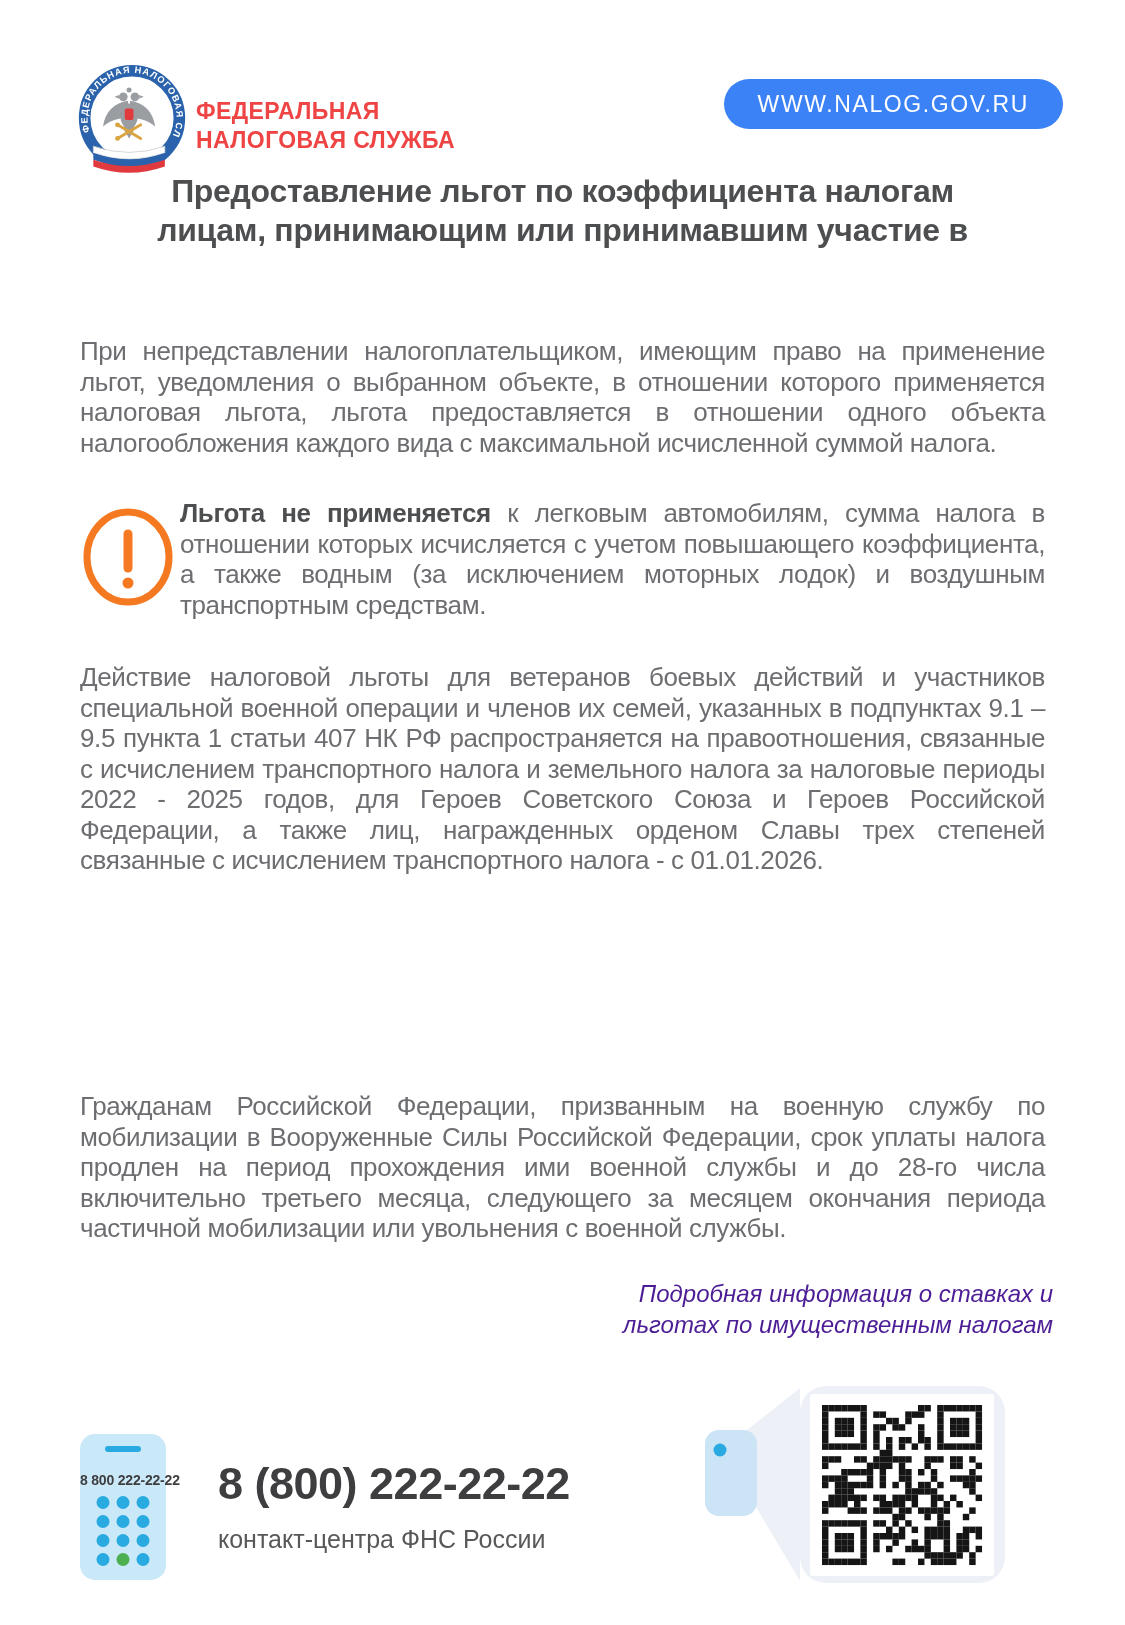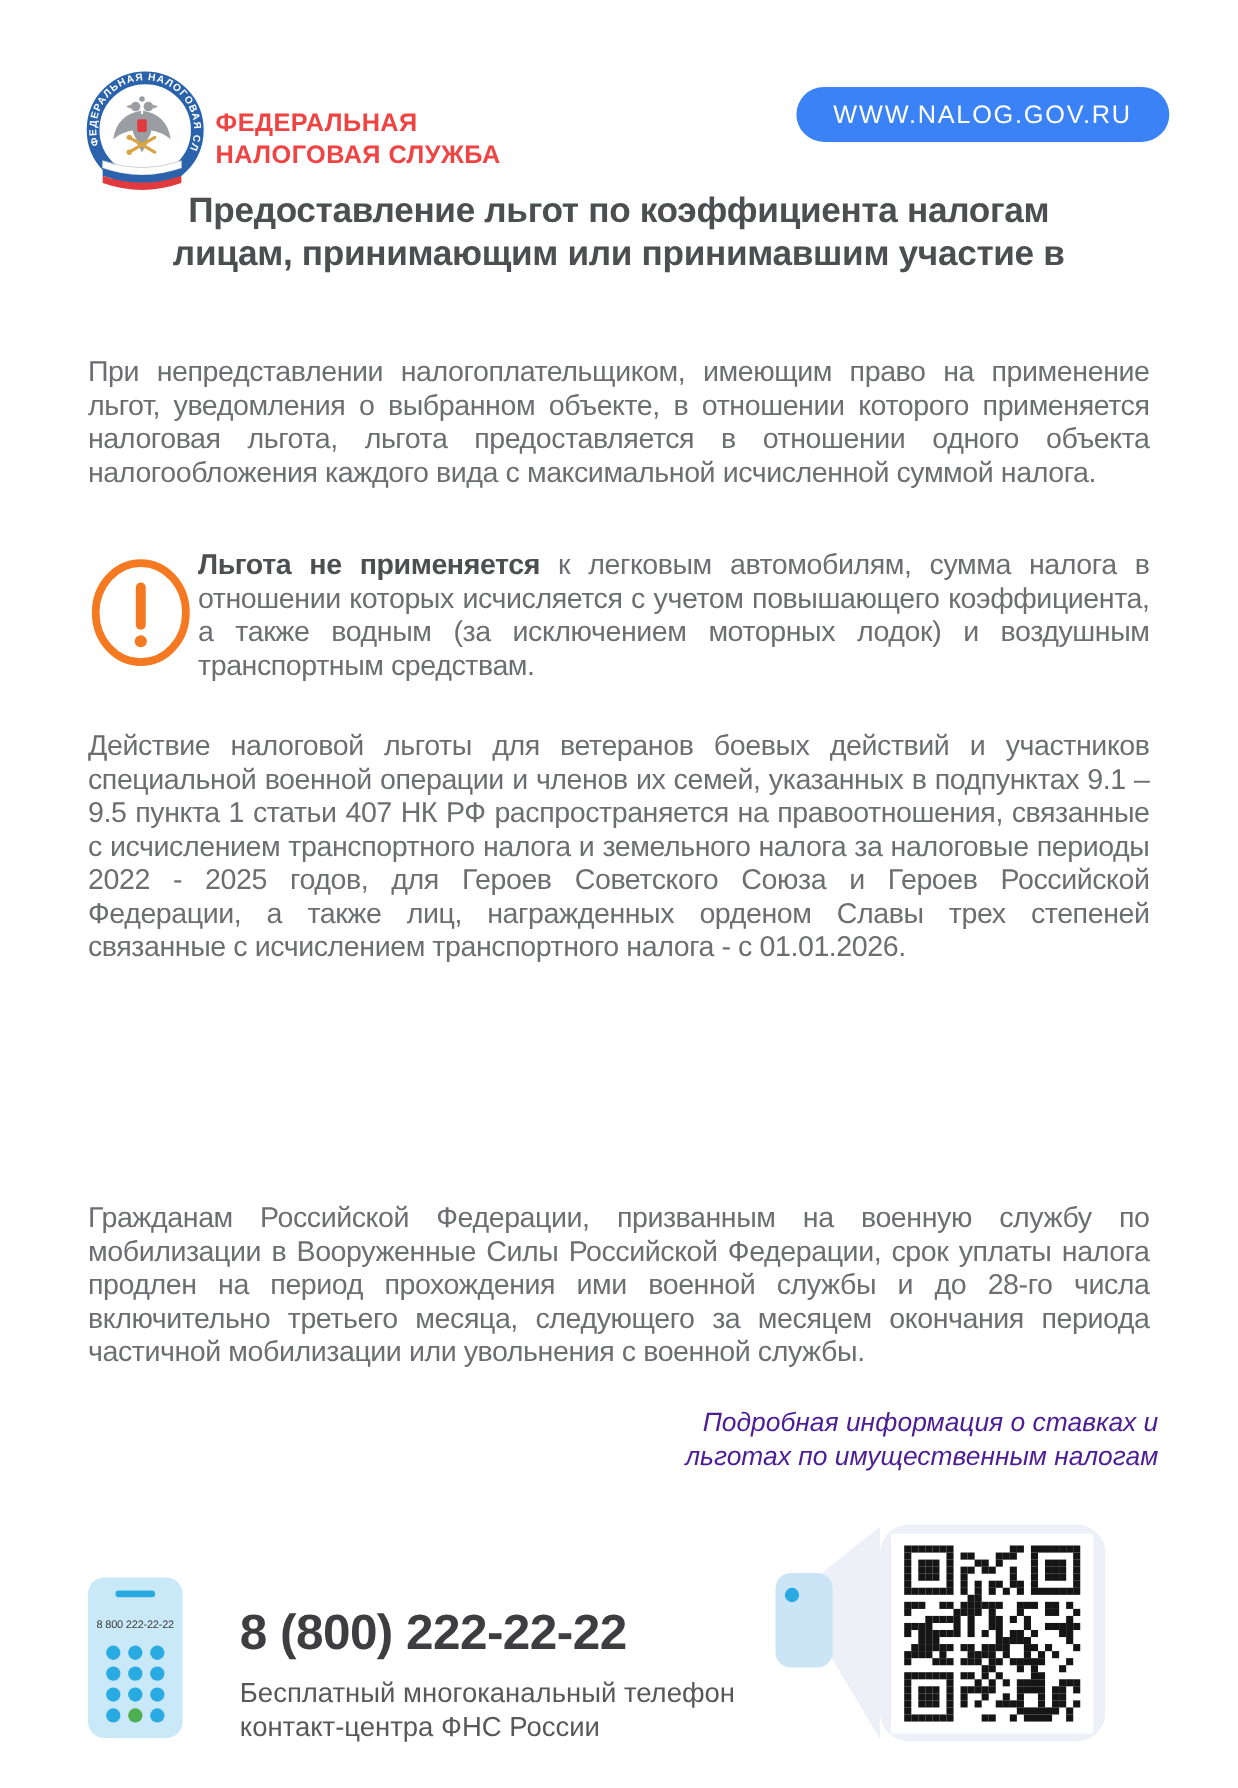--- a/index.html
+++ b/index.html
@@ -20,43 +20,43 @@
   }
   
   .title{
     position:absolute;left:80px;top:172px;width:965px;text-align:center;
     color:#4D4E50;font-weight:bold;font-size:32px;line-height:39px;letter-spacing:-0.3px;
   }
   .para{
     position:absolute;left:80px;width:965px;text-align:justify;
     font-size:26px;line-height:30.5px;letter-spacing:-0.4px;color:#6D6E71;
   }
-  .p1{top:322px;}
+  .p1{top:336px;}
   .p2{top:662px;}
   .p3{top:941px;}
   .p4{top:1091px;}
   .warning{position:absolute;left:80px;top:498px;width:965px;display:flex;align-items:flex-start;}
   .warning-icon-svg{width:100px;height:100px;flex:0 0 100px;margin-top:8px;}
   .warning-text{
     flex:1;text-align:justify;font-size:26px;line-height:30.5px;letter-spacing:-0.4px;color:#6D6E71;
   }
   .warning-text b{color:#4D4E50;}
   .note{
     position:absolute;right:72px;top:1278px;width:520px;text-align:right;
     font-style:italic;font-size:24px;line-height:31px;color:#4c1d95;
   }
   
   .phone-icon{
     position:absolute;left:80px;top:1434px;width:86px;height:146px;border-radius:15px;
     background:#C9E8F8;
   }
   .phone-speaker{position:absolute;left:25px;top:12px;width:36px;height:6px;border-radius:3px;background:#29ABE2;}
   .phone-mini-number{
-    position:absolute;left:0;top:38px;width:100%;text-align:center;
-    font-size:10px;font-weight:normal;color:#3E3E40;letter-spacing:-0.2px;white-space:nowrap;
+    position:absolute;left:0;top:38px;width:100%;text-align:right;
+    font-size:14px;font-weight:bold;color:#3E3E40;letter-spacing:-0.2px;white-space:nowrap;
   }
   .keypad{
     position:absolute;left:50%;bottom:14px;transform:translateX(-50%);
     display:grid;grid-template-columns:repeat(3,13px);grid-auto-rows:13px;gap:6px 7px;
   }
   .dot{width:13px;height:13px;border-radius:50%;background:#29ABE2;}
   .dot.green{background:#4CAF50;}
   .phone-number{
     position:absolute;left:218px;top:1458px;font-size:45px;font-weight:bold;
     color:#3E3E40;letter-spacing:-0.5px;white-space:nowrap;
@@ -155,21 +155,20 @@
         <span class="dot"></span>
         <span class="dot"></span>
       <span class="dot"></span>
         <span class="dot green"></span>
         <span class="dot"></span>
     </div>
   </div>
 
   <div class="phone-number">8 (800) 222-22-22</div>
   <div class="phone-caption">
-    <div>Бесплатный многоканальный телефон</div>
     <div>контакт-центра ФНС России</div>
   </div>
 
   <svg class="qr-svg" viewBox="0 0 350 212">
     <polygon points="62,72 140,10 140,203" fill="#EDF1F7"></polygon>
     <rect x="140" y="8" width="205" height="197" rx="26" fill="#EDF1F7"></rect>
     <rect x="45" y="52" width="52" height="86" rx="14" fill="#CBE4F6"></rect>
     <circle cx="60" cy="72" r="6.5" fill="#29ABE2"></circle>
     <rect x="150" y="16" width="184" height="182" rx="3" fill="#ffffff"></rect>
     <g id="qr-modules" transform="translate(162,27)" fill="#151515">

